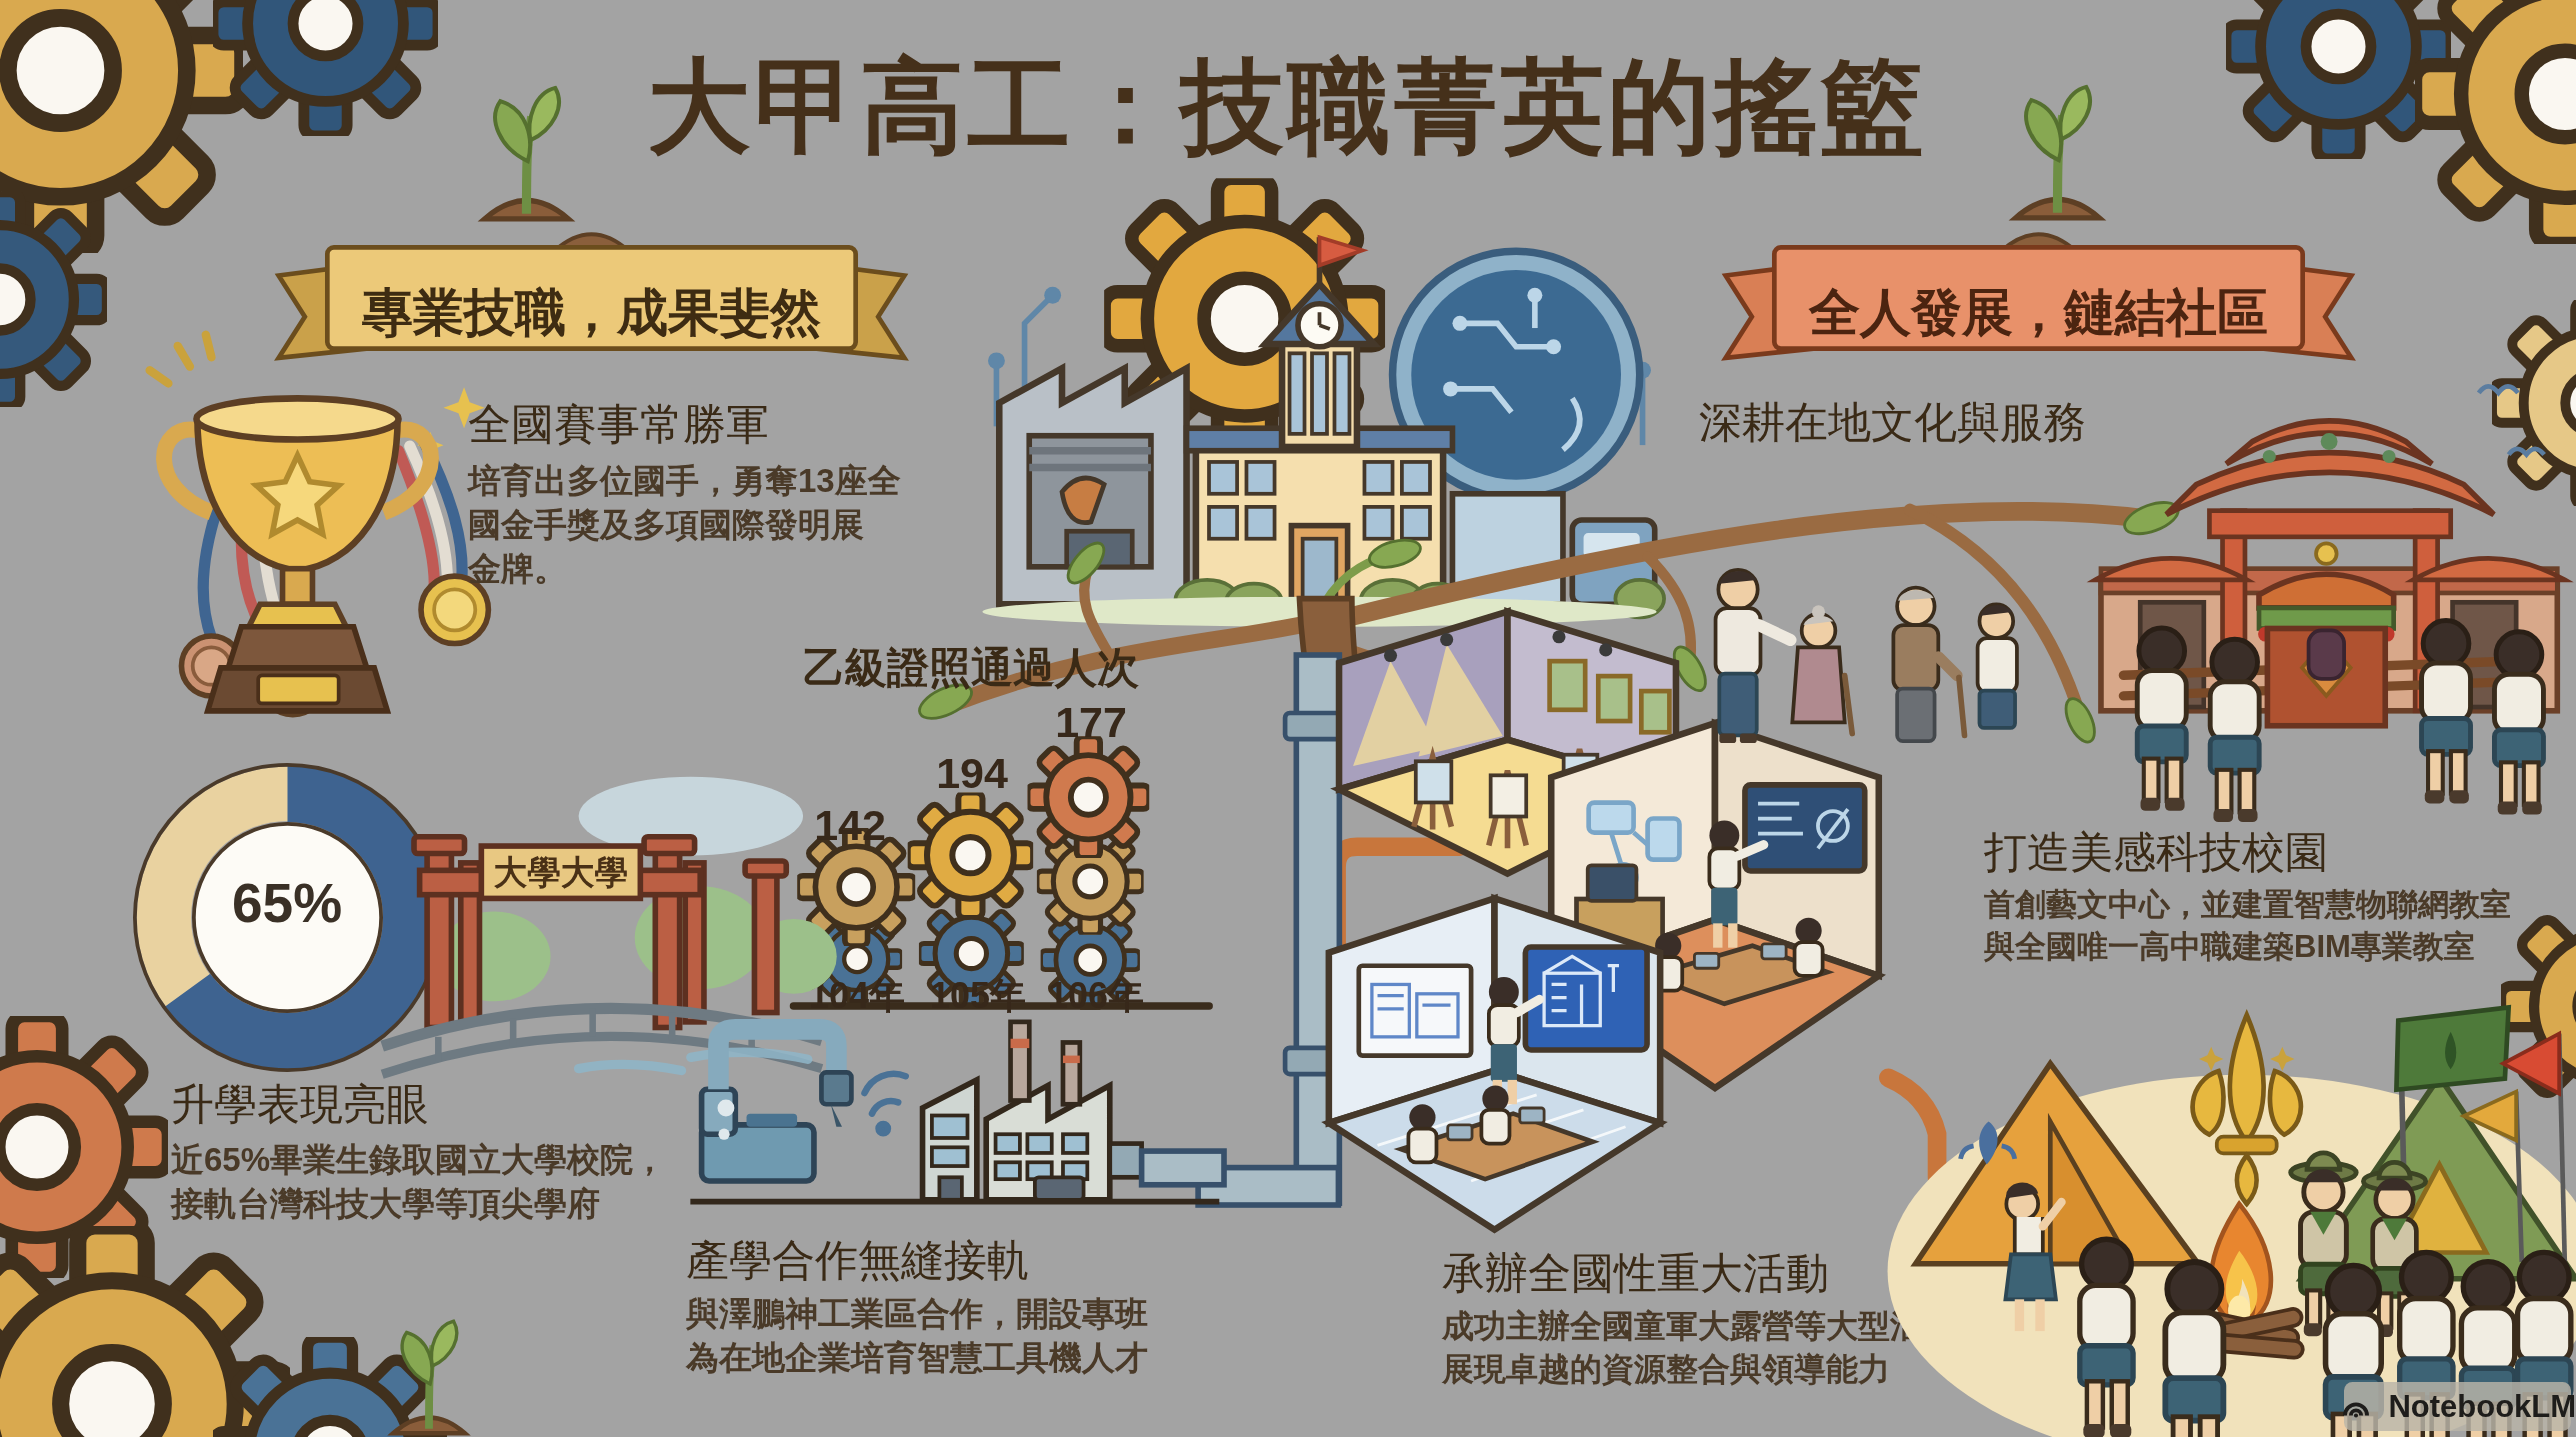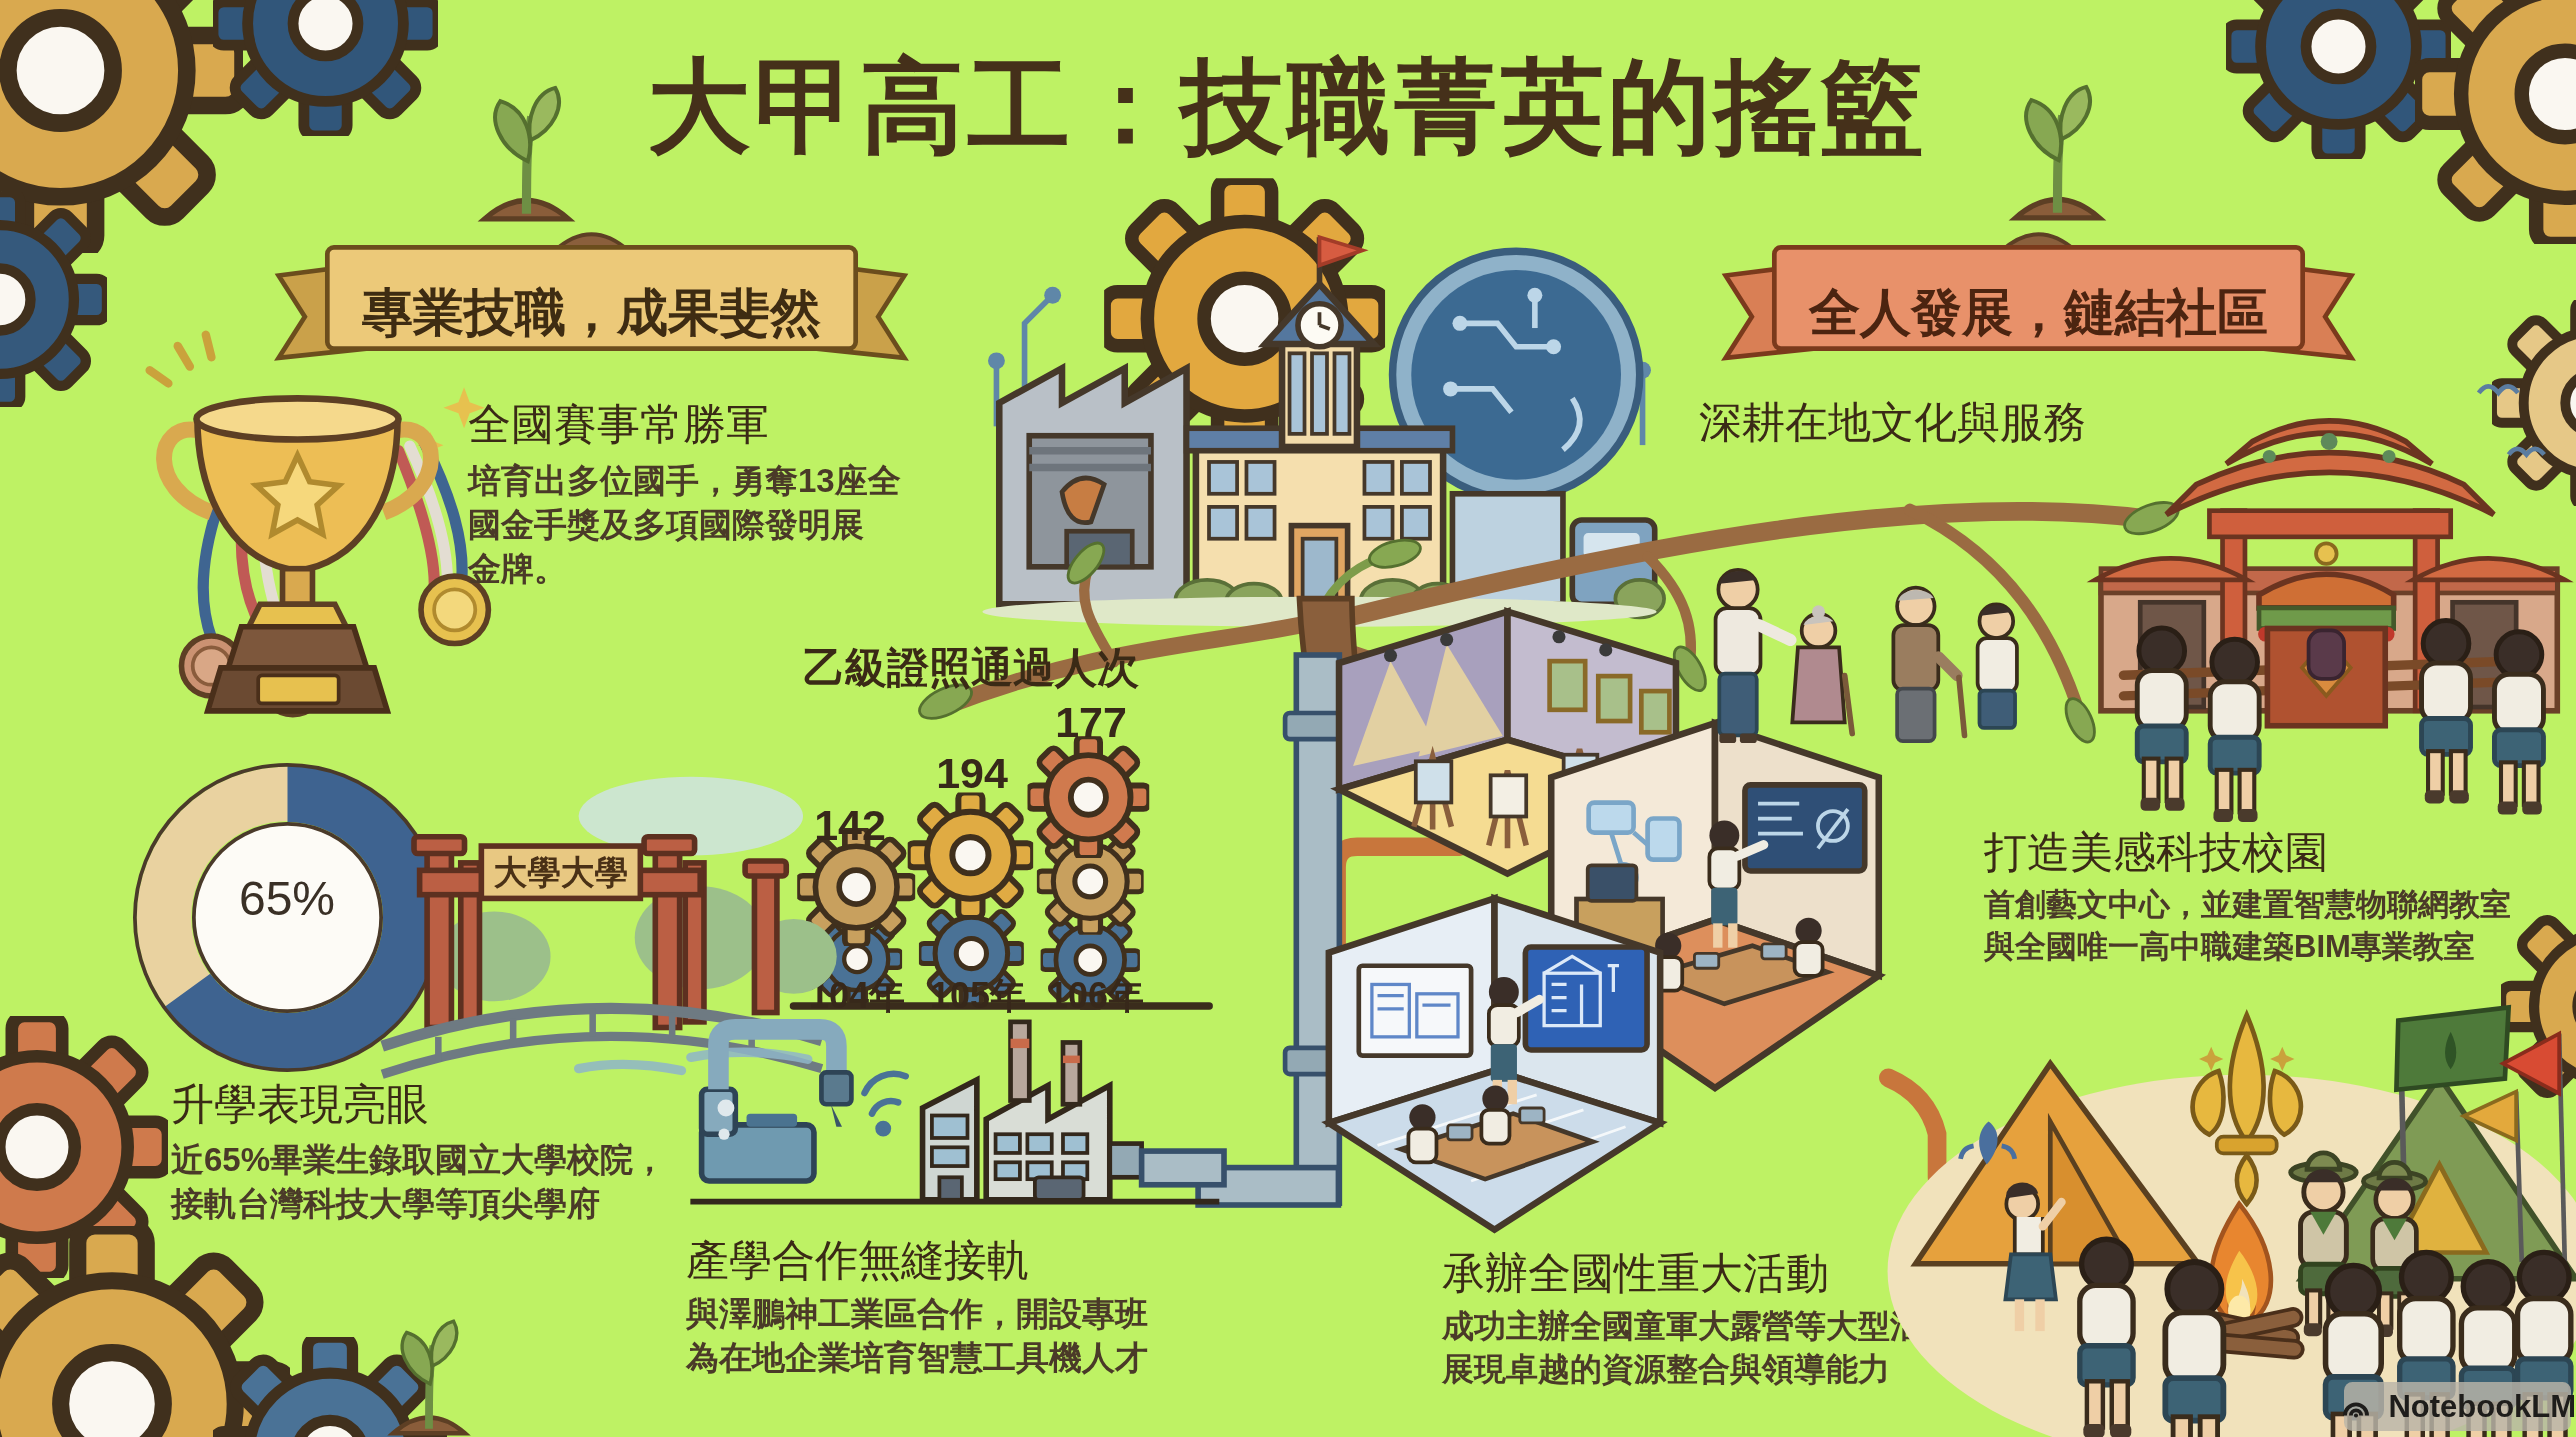--- a/index.html
+++ b/index.html
@@ -1,29 +1,29 @@
 <!DOCTYPE html>
 <html style="font-size:15px"><head>
 <meta charset="utf-8">
 <style>
   html,body{margin:0;padding:0;background:#e8e4dc;}
-  .canvas{position:relative;width:2576px;height:1438px;overflow:hidden;background:#bef264;
+  .canvas{position:relative;width:2576px;height:1438px;overflow:hidden;background:#a3a3a3;
           font-family:"Liberation Sans","DejaVu Sans",sans-serif;color:#3a2a18;}
   .abs{position:absolute;}
   svg{display:block;overflow:visible;}
   .title{width:1647px;left:464px;top:39px;text-align:center;font-size:103px;font-weight:bold;
          color:#45301a;letter-spacing:3.7px;}
   .banner-text{position:absolute;left:0;top:13px;width:100%;height:97px;display:flex;
          align-items:center;justify-content:center;font-size:51px;font-weight:bold;margin-top:16px;}
   .t-head{font-size:43px;font-weight:normal;color:#3a2a16;}
   .t-body{font-size:33px;font-weight:bold;color:#4a3a28;line-height:1.34;white-space:pre-line;}
   .chart-title{font-size:42px;font-weight:bold;color:#3a2a16;}
   .bar-num{width:122px;text-align:center;font-size:43px;font-weight:bold;color:#37281a;}
   .bar-year{width:122px;text-align:center;font-size:36px;font-weight:bold;color:#37281a;}
-  .donut-label{width:206px;text-align:center;font-size:48px;font-weight:normal;color:#3a3026;}
+  .donut-label{width:206px;text-align:center;font-size:55px;font-weight:bold;color:#3a3026;}
   .watermark{left:2344px;top:1382px;width:227px;height:49px;background:rgba(186,180,168,.82);
          border-radius:8.4px;display:flex;align-items:center;justify-content:center;gap:7.5px;}
   .watermark span{font-size:31px;font-weight:bold;color:#1e1d1b;padding-left:8px;}
 </style>
 </head>
 <body>
 
 <div class="canvas">
 
   <svg width="0" height="0">

